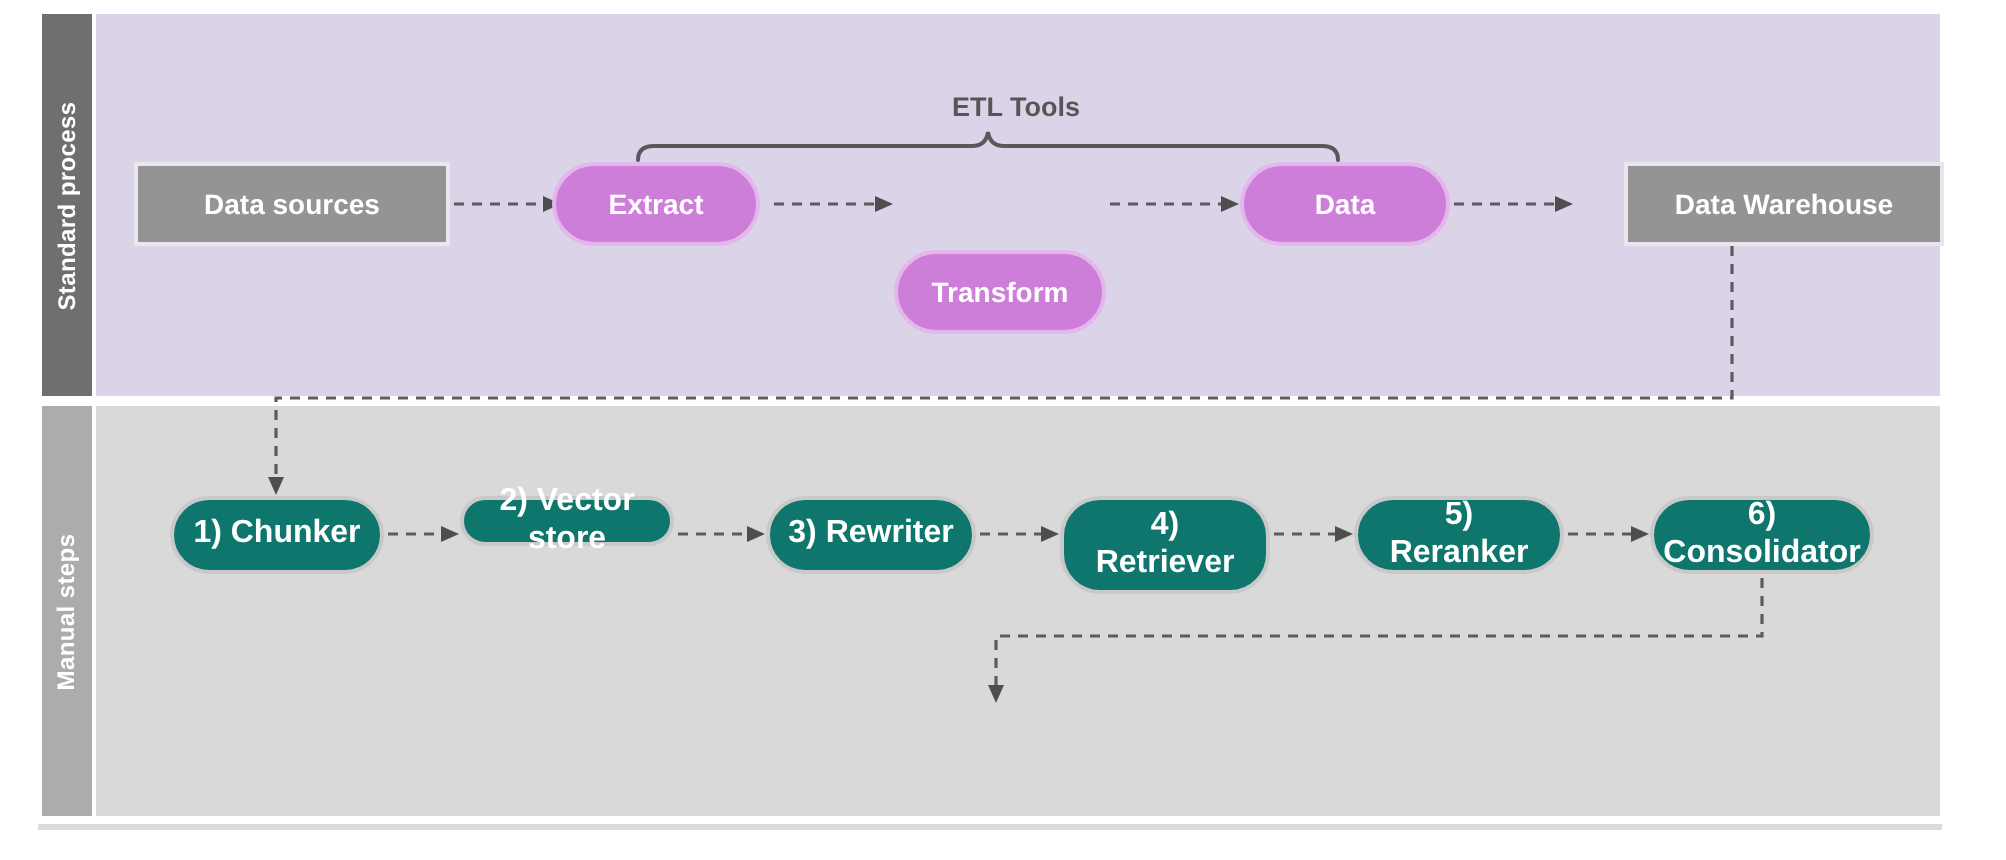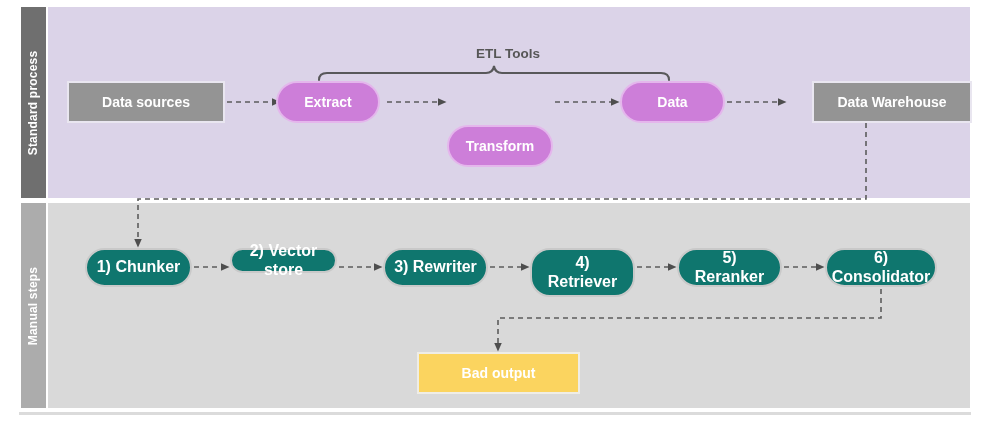--- a/index.html
+++ b/index.html
@@ -117,17 +117,14 @@
   <div class="node pill-gray n-retriever">
     <span>4) Retriever</span>
   </div>
   <div class="node pill-gray n-reranker">
     <span>5) Reranker</span>
   </div>
   <div class="node pill-gray n-consolidator">
     <span>6) Consolidator</span>
   </div>
 
-  <div class="node rect-yellow n-bad-output">
-    <span>Bad output</span>
-  </div>
 
 </div>
 
 </body></html>

